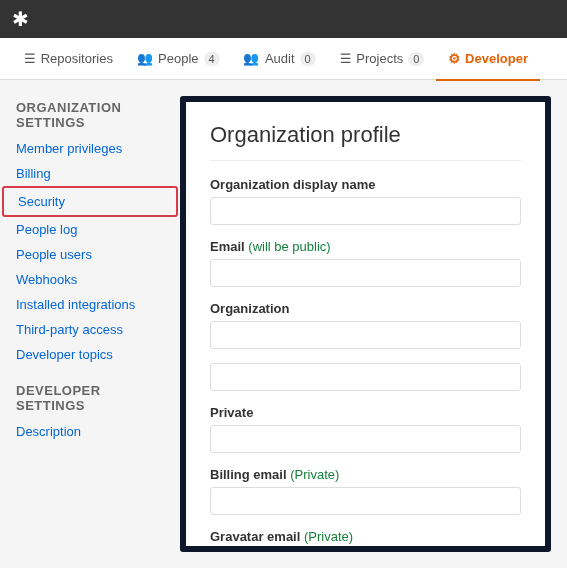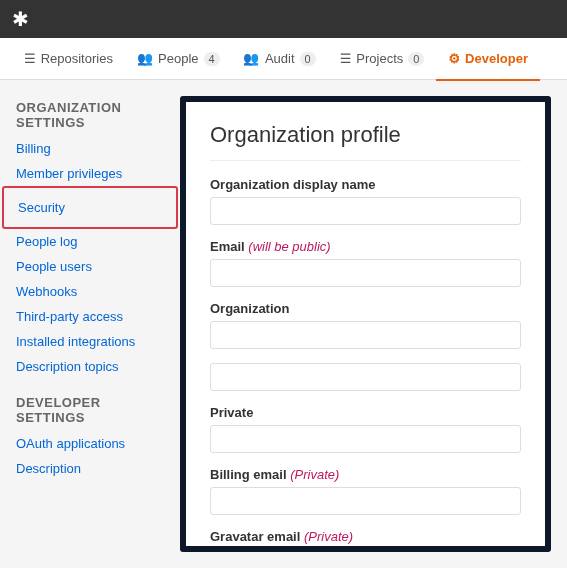--- a/index.html
+++ b/index.html
@@ -94,21 +94,21 @@
       cursor: pointer;
     }
     .sidebar-item.active-profile {
       font-weight: 600;
       color: #333;
     }
     .sidebar-item.security-highlighted {
       color: #0366d6;
       border: 2px solid #d73a49;
       border-radius: 3px;
-      padding: 12px 14px;
+      padding: 6px 14px;
       margin: 0 2px;
     }
     .sidebar-divider {
       margin: 12px 0 8px;
     }
 
     
     .content-area {
       flex: 1;
       background: #fff;
@@ -133,22 +133,21 @@
     }
     .form-label {
       display: block;
       font-size: 13px;
       font-weight: 600;
       margin-bottom: 5px;
       color: #333;
     }
     .form-label span.note {
       font-weight: normal;
-      color: #be185d;
-      font-style: italic;
+      color: #15803d;
     }
     .form-input {
       width: 100%;
       padding: 5px 8px;
       border: 1px solid #ddd;
       border-radius: 3px;
       font-size: 13px;
       height: 28px;
       background: #fff;
       color: #333;
@@ -186,33 +185,32 @@
     <span>⚙</span>
     <span>Developer</span>
   </div>
 </div>
 
 <div class="main-content">
 
   <div class="sidebar">
     <div class="sidebar-section-title">Organization settings</div>
 
+    <a class="sidebar-item">Member privileges</a>
     <a class="sidebar-item">Billing</a>
-    <a class="sidebar-item">Member privileges</a>
     <a class="sidebar-item security-highlighted">Security</a>
     <a class="sidebar-item">People log</a>
     <a class="sidebar-item">People users</a>
     <a class="sidebar-item">Webhooks</a>
+    <a class="sidebar-item">Installed integrations</a>
     <a class="sidebar-item">Third-party access</a>
-    <a class="sidebar-item">Installed integrations</a>
-    <a class="sidebar-item">Description topics</a>
+    <a class="sidebar-item">Developer topics</a>
 
     <div class="sidebar-divider"></div>
     <div class="sidebar-section-title">Developer settings</div>
-    <a class="sidebar-item">OAuth applications</a>
     <a class="sidebar-item">Description</a>
   </div>
 
   <div class="content-area">
     <h1 class="page-title">Organization profile</h1>
 
     <div class="form-group">
       <label class="form-label">Organization display name</label>
       <input class="form-input" type="text" value="" style="">
     </div>

